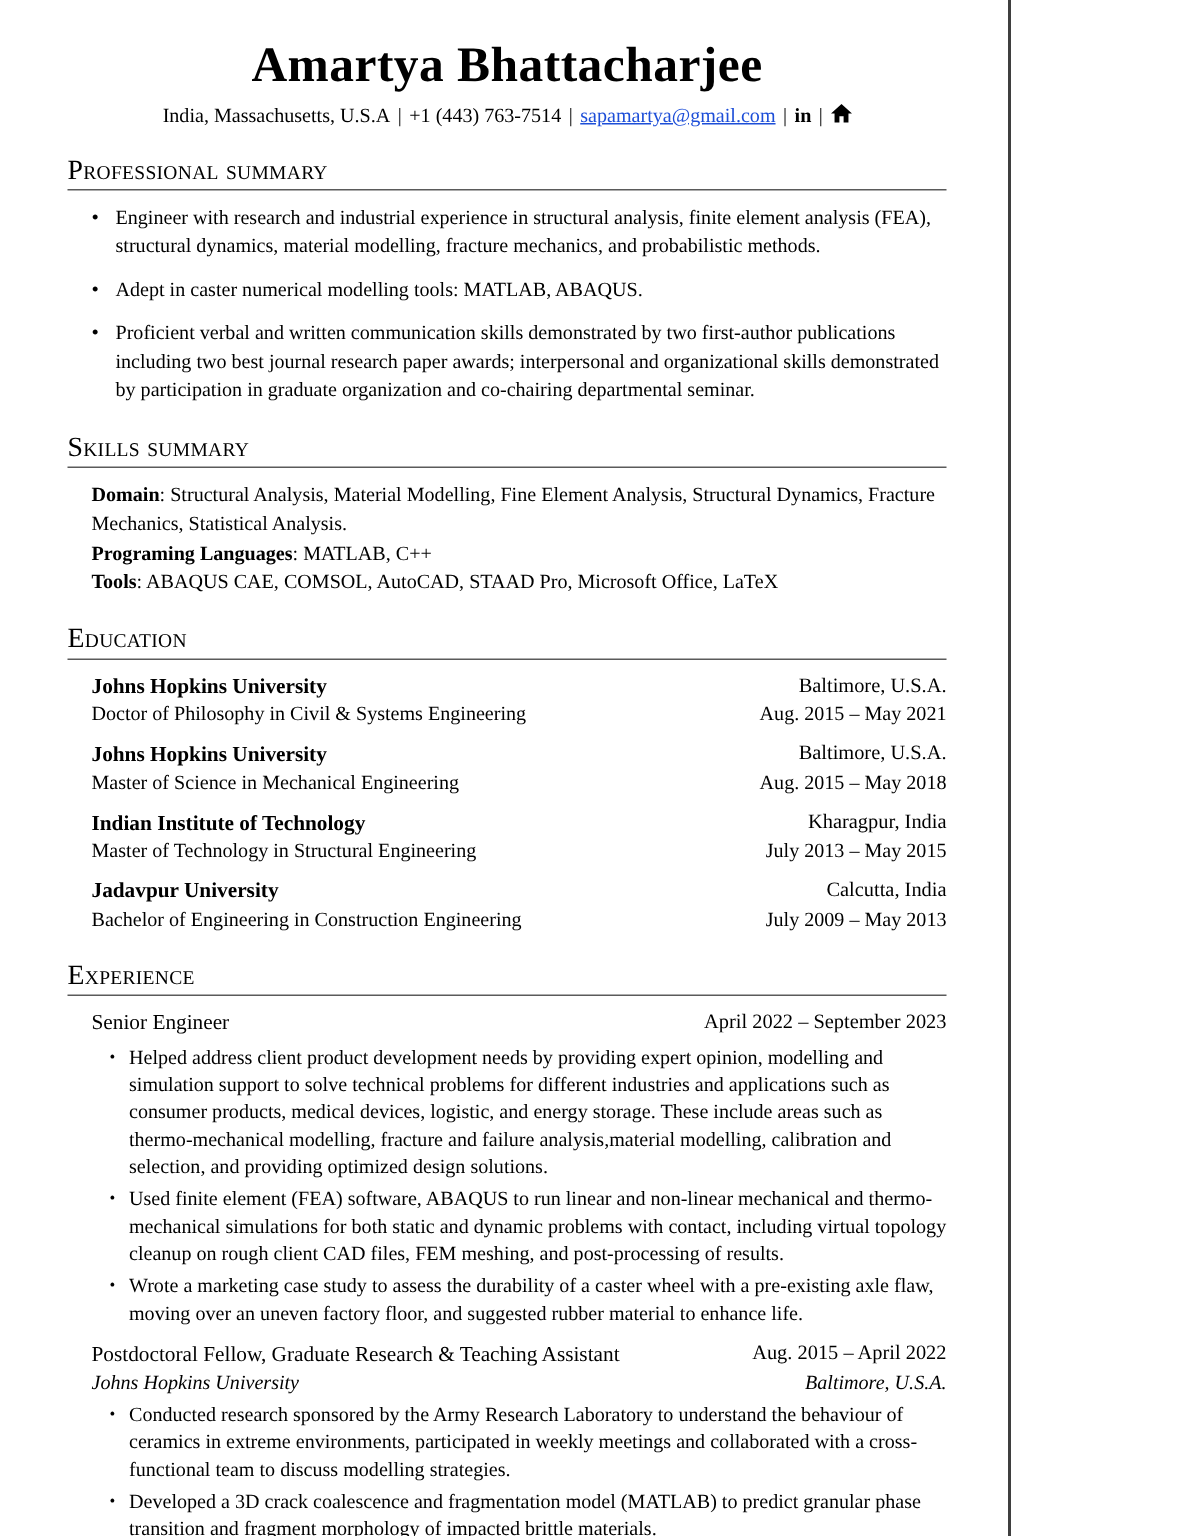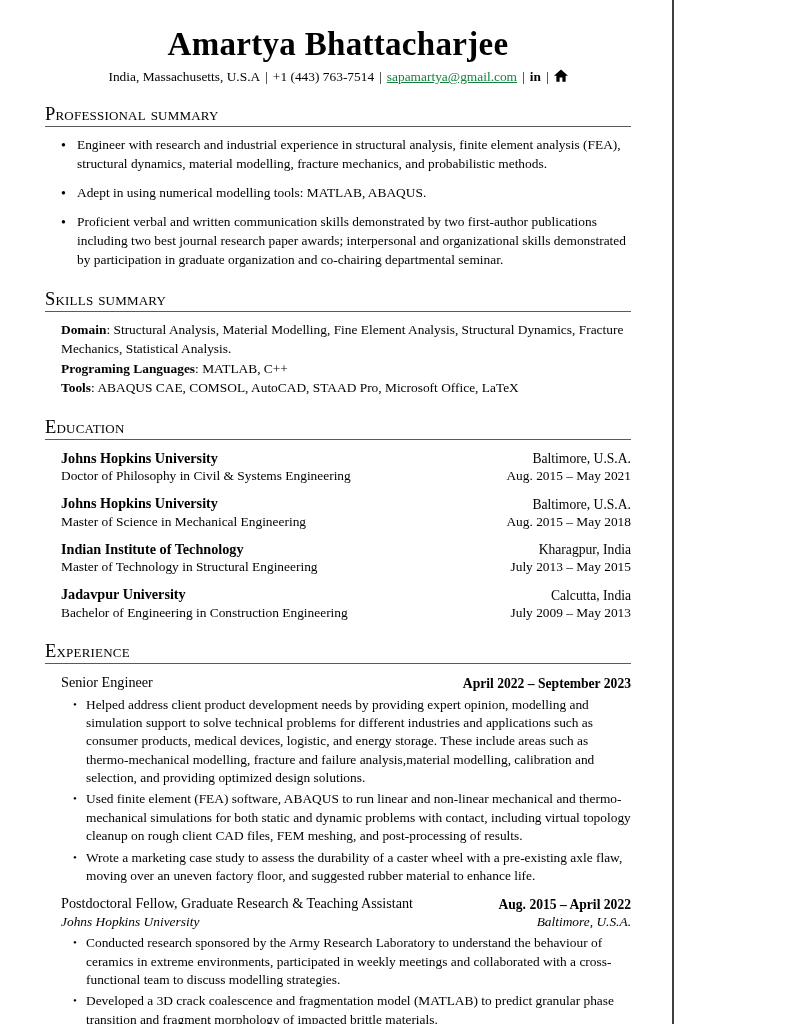--- a/index.html
+++ b/index.html
@@ -10,21 +10,21 @@
     -webkit-font-smoothing:antialiased;
   }
   .page { position:relative; width:677px; height:1024px; background:#fff; overflow:hidden; }
   .right-edge { position:absolute; top:0; right:3px; width:2px; height:1024px; background:#3f3f3f; }
   .content { padding:26px 46px 0 45px; }
 
   
   .name { text-align:center; font-size:33px; font-weight:bold; letter-spacing:0.3px; line-height:1.15; }
   .contact { text-align:center; font-size:13.4px; margin-top:5px; }
   .contact .sep { padding:0 5px; }
-  .email { text-decoration:underline; color:#15803d; cursor:pointer; }
+  .email { text-decoration:underline; color:#1d4ed8; cursor:pointer; }
   .li-icon { font-weight:bold; cursor:pointer; }
   .home-icon { display:inline-block; vertical-align:-1px; cursor:pointer; }
   .home-icon svg { display:block; }
 
   
   .section { margin-top:18px; }
   .section-title {
     font-variant:small-caps;
     font-size:18.5px;
     letter-spacing:0.2px;
@@ -38,29 +38,29 @@
   .ps-item { display:flex; margin-bottom:10px; font-size:13.4px; line-height:1.4; }
   .ps-item .marker { width:16px; flex:0 0 16px; }
   .ps-item .marker::before { content:"•"; font-size:14px; }
 
   
   .skills-block { margin:8px 0 0 16px; font-size:13.4px; line-height:1.45; }
   .skills-line .label { font-weight:bold; }
 
   
   .edu-entry { margin:9px 0 0 16px; }
-  .row { display:flex; justify-content:space-between; align-items:flex-end; }
+  .row { display:flex; justify-content:space-between; align-items:flex-start; }
   .edu-entry .institution { font-weight:bold; font-size:14.2px; line-height:1.3; }
   .edu-entry .location { font-size:13.6px; }
   .edu-entry .degree, .edu-entry .dates { font-size:13.4px; line-height:1.35; }
 
   
   .job { margin:9px 0 0 16px; }
   .job .role { font-weight:normal; font-size:14.2px; line-height:1.3; }
-  .job .jdates { font-size:13.6px;font-weight:bold; }
+  .job .jdates { font-size:13.6px; }
   .job .company, .job .jlocation { font-style:italic; font-size:13.4px; line-height:1.3; }
   .job-list { margin:4px 0 0 12px; }
   .job-item { display:flex; font-size:13.4px; line-height:1.37; margin-bottom:3px; }
   .job-item .marker { width:13px; flex:0 0 13px; }
   .job-item .marker::before { content:"•"; font-size:11px; position:relative; top:-1px; }
 </style>
 </head>
 <body>
 
 <div class="page">
@@ -76,21 +76,21 @@
 
     <div class="section">
       <div class="section-title">Professional summary</div>
       <div class="ps-list">
         <div class="ps-item">
             <span class="marker"></span>
             <span>Engineer with research and industrial experience in structural analysis, finite element analysis (FEA), structural dynamics, material modelling, fracture mechanics, and probabilistic methods.</span>
           </div>
         <div class="ps-item">
             <span class="marker"></span>
-            <span>Adept in using numerical modelling tools: MATLAB, ABAQUS.</span>
+            <span>Adept in caster numerical modelling tools: MATLAB, ABAQUS.</span>
           </div>
         <div class="ps-item">
             <span class="marker"></span>
             <span>Proficient verbal and written communication skills demonstrated by two first-author publications including two best journal research paper awards; interpersonal and organizational skills demonstrated by participation in graduate organization and co-chairing departmental seminar.</span>
           </div>
       </div>
     </div>
 
     <div class="section">
       <div class="section-title">Skills summary</div>

